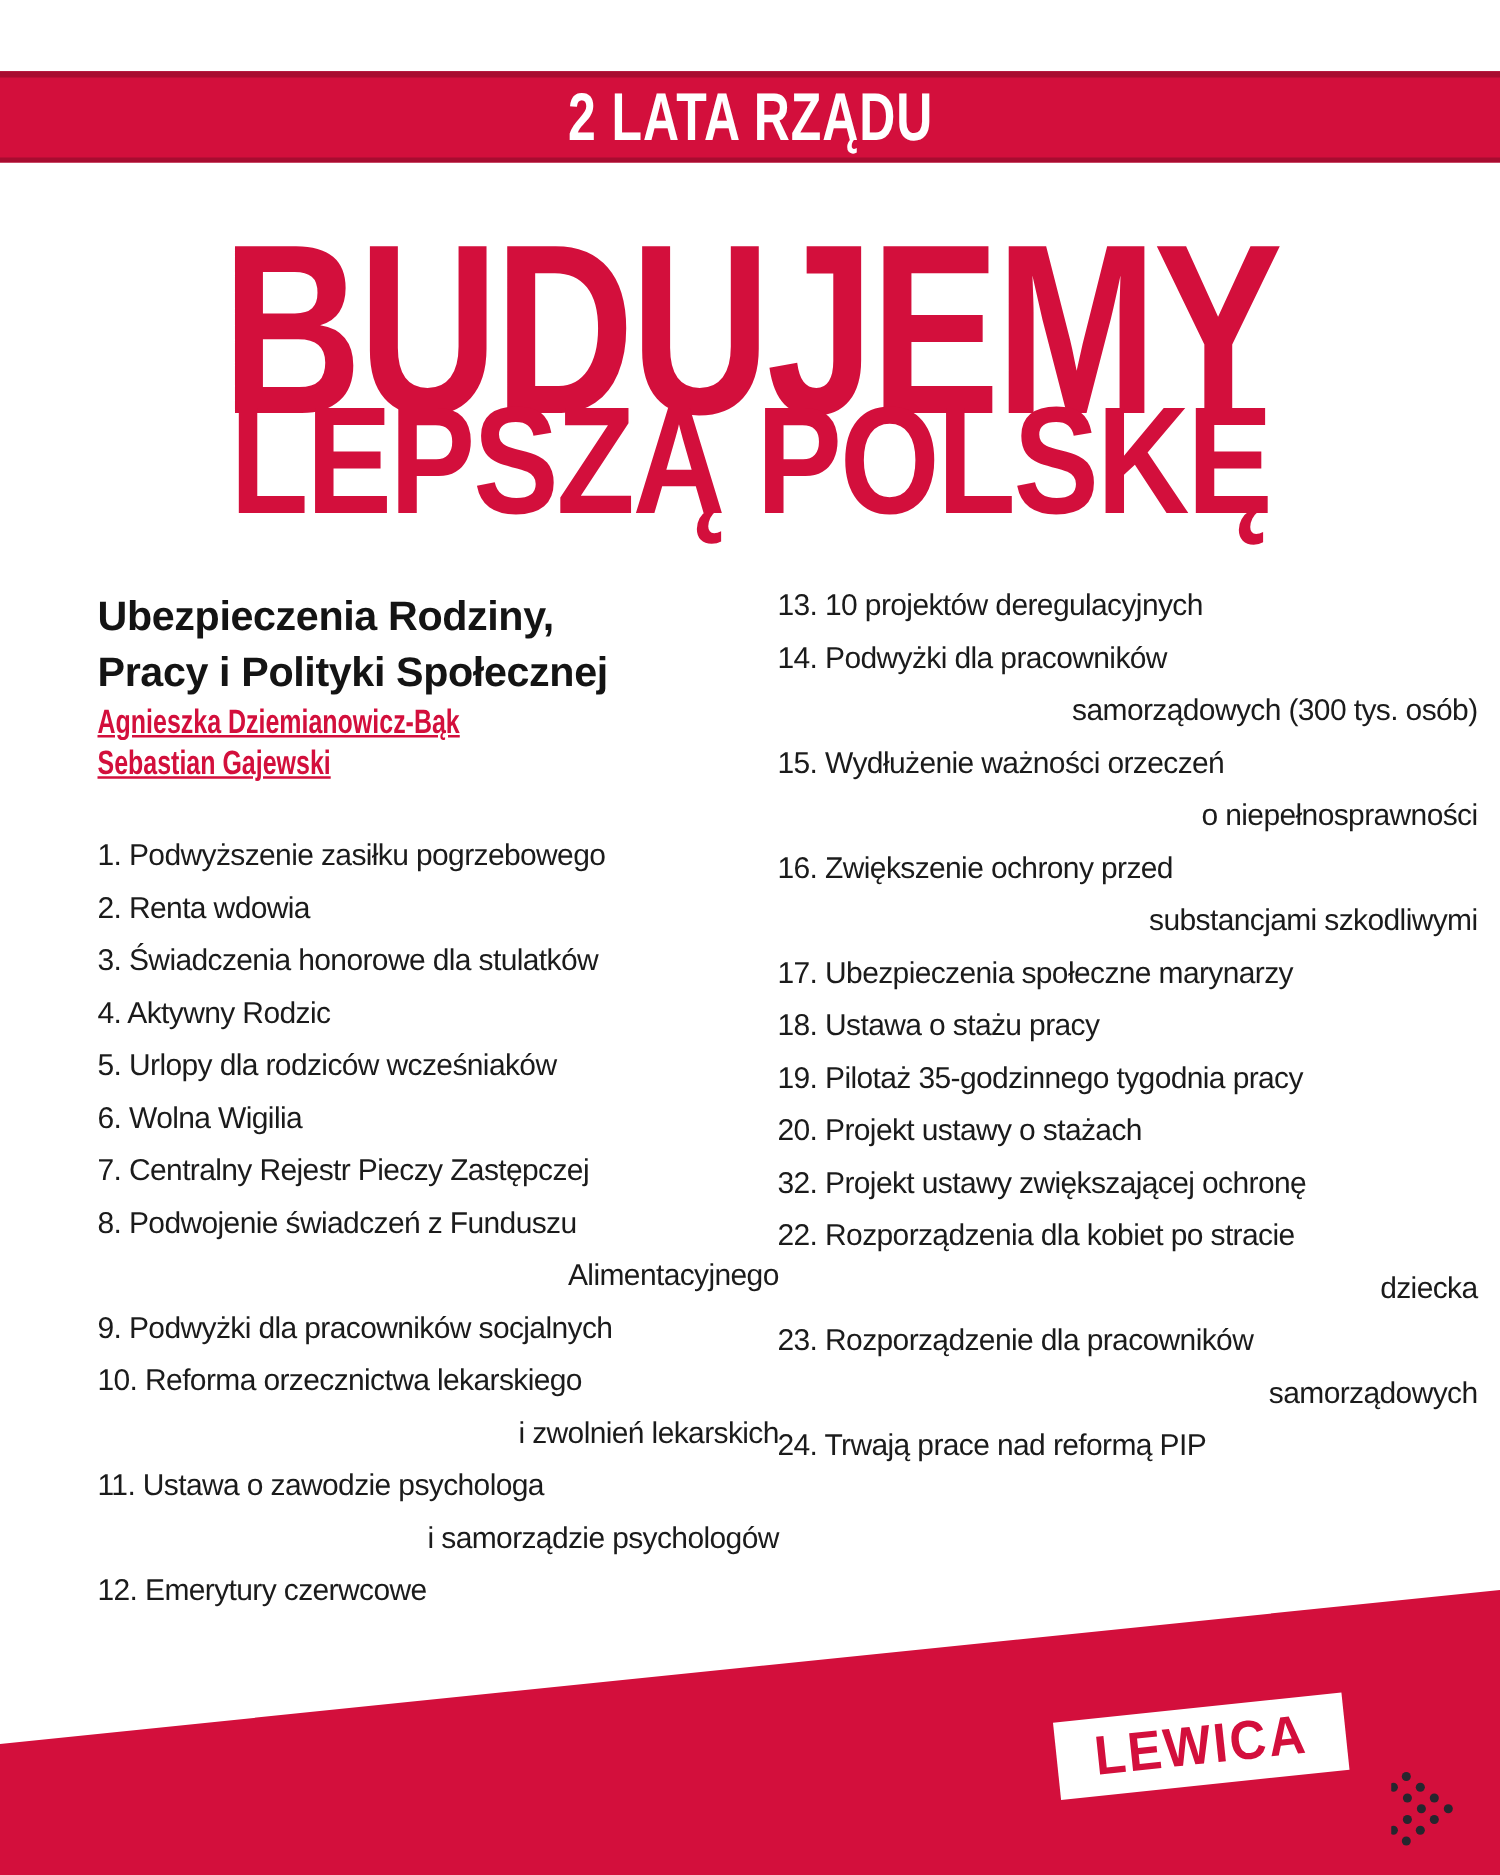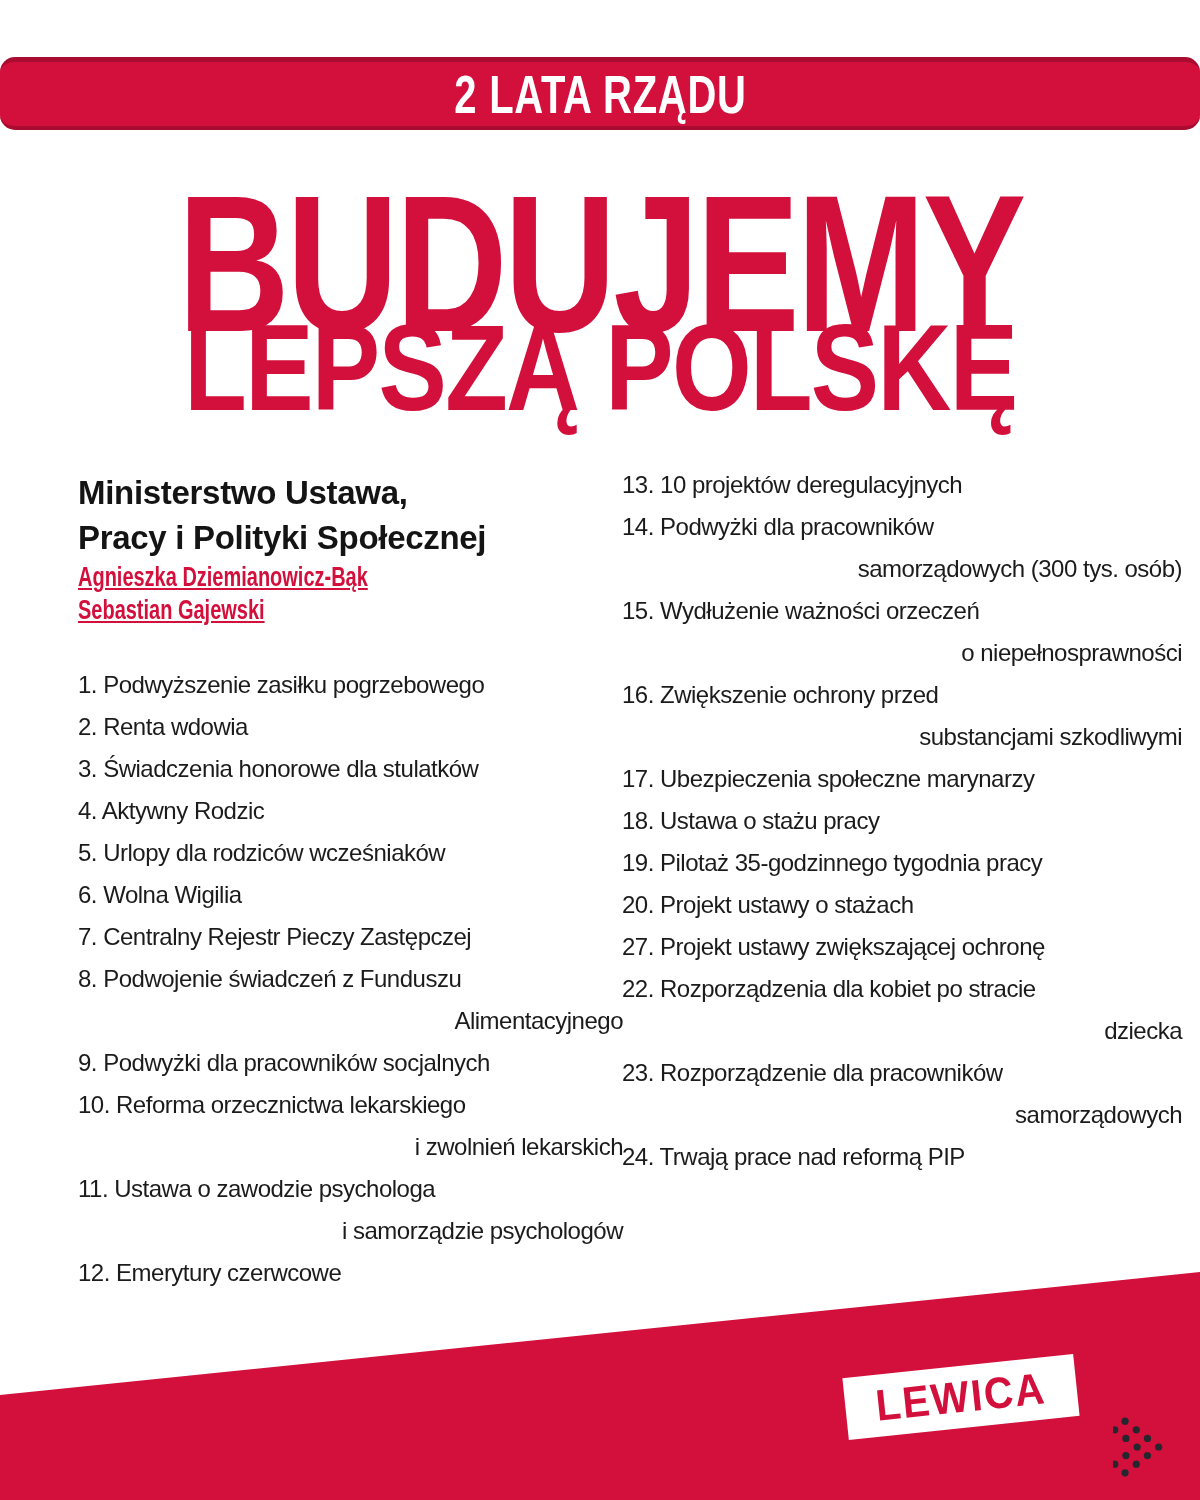--- a/index.html
+++ b/index.html
@@ -17,21 +17,21 @@
     background:var(--paper);
     font-family:"Liberation Sans", sans-serif;
     overflow:hidden;
   }
   
   .ribbon{
     position:absolute;left:0;top:57px;width:1200px;height:73px;
     background:var(--brand-red);
     border-top:5px solid var(--dark-red);
     border-bottom:4px solid var(--dark-red);
-    display:flex;align-items:center;justify-content:center;border-radius:15px;
+    display:flex;align-items:center;justify-content:center;
   }
   .ribbon .label{
     color:#fff;font-weight:bold;font-size:54px;letter-spacing:1px;
     white-space:nowrap;display:inline-block;
     transform:scaleX(.74);transform-origin:center;
   }
   
   .title-line{
     position:absolute;left:0;right:0;text-align:center;
     color:var(--brand-red);font-weight:bold;white-space:nowrap;
@@ -90,21 +90,21 @@
 </div>
 
 <div class="title-line t1">
   <span>BUDUJEMY</span>
 </div>
 <div class="title-line t2">
   <span>LEPSZĄ POLSKĘ</span>
 </div>
 
 <div class="ministry">
-  <div>Ministerstwo Ustawa,</div>
+  <div>Ubezpieczenia Rodziny,</div>
   <div>Pracy i Polityki Społecznej</div>
 </div>
 
 <div class="ministers">
     <div class="minister">Agnieszka Dziemianowicz-Bąk</div>
     <div class="minister">Sebastian Gajewski</div>
   </div>
 
 <div class="col col-left">
     <div class="item">
@@ -169,21 +169,21 @@
     <div class="item">
       <div class="line">18. Ustawa o stażu pracy</div>
     </div>
     <div class="item">
       <div class="line">19. Pilotaż 35-godzinnego tygodnia pracy</div>
     </div>
     <div class="item">
       <div class="line">20. Projekt ustawy o stażach</div>
     </div>
     <div class="item">
-      <div class="line">27. Projekt ustawy zwiększającej ochronę</div>
+      <div class="line">32. Projekt ustawy zwiększającej ochronę</div>
     </div>
     <div class="item">
       <div class="line">22. Rozporządzenia dla kobiet po stracie</div>
       <div class="line cont">dziecka</div>
     </div>
     <div class="item">
       <div class="line">23. Rozporządzenie dla pracowników</div>
       <div class="line cont">samorządowych</div>
     </div>
     <div class="item">

